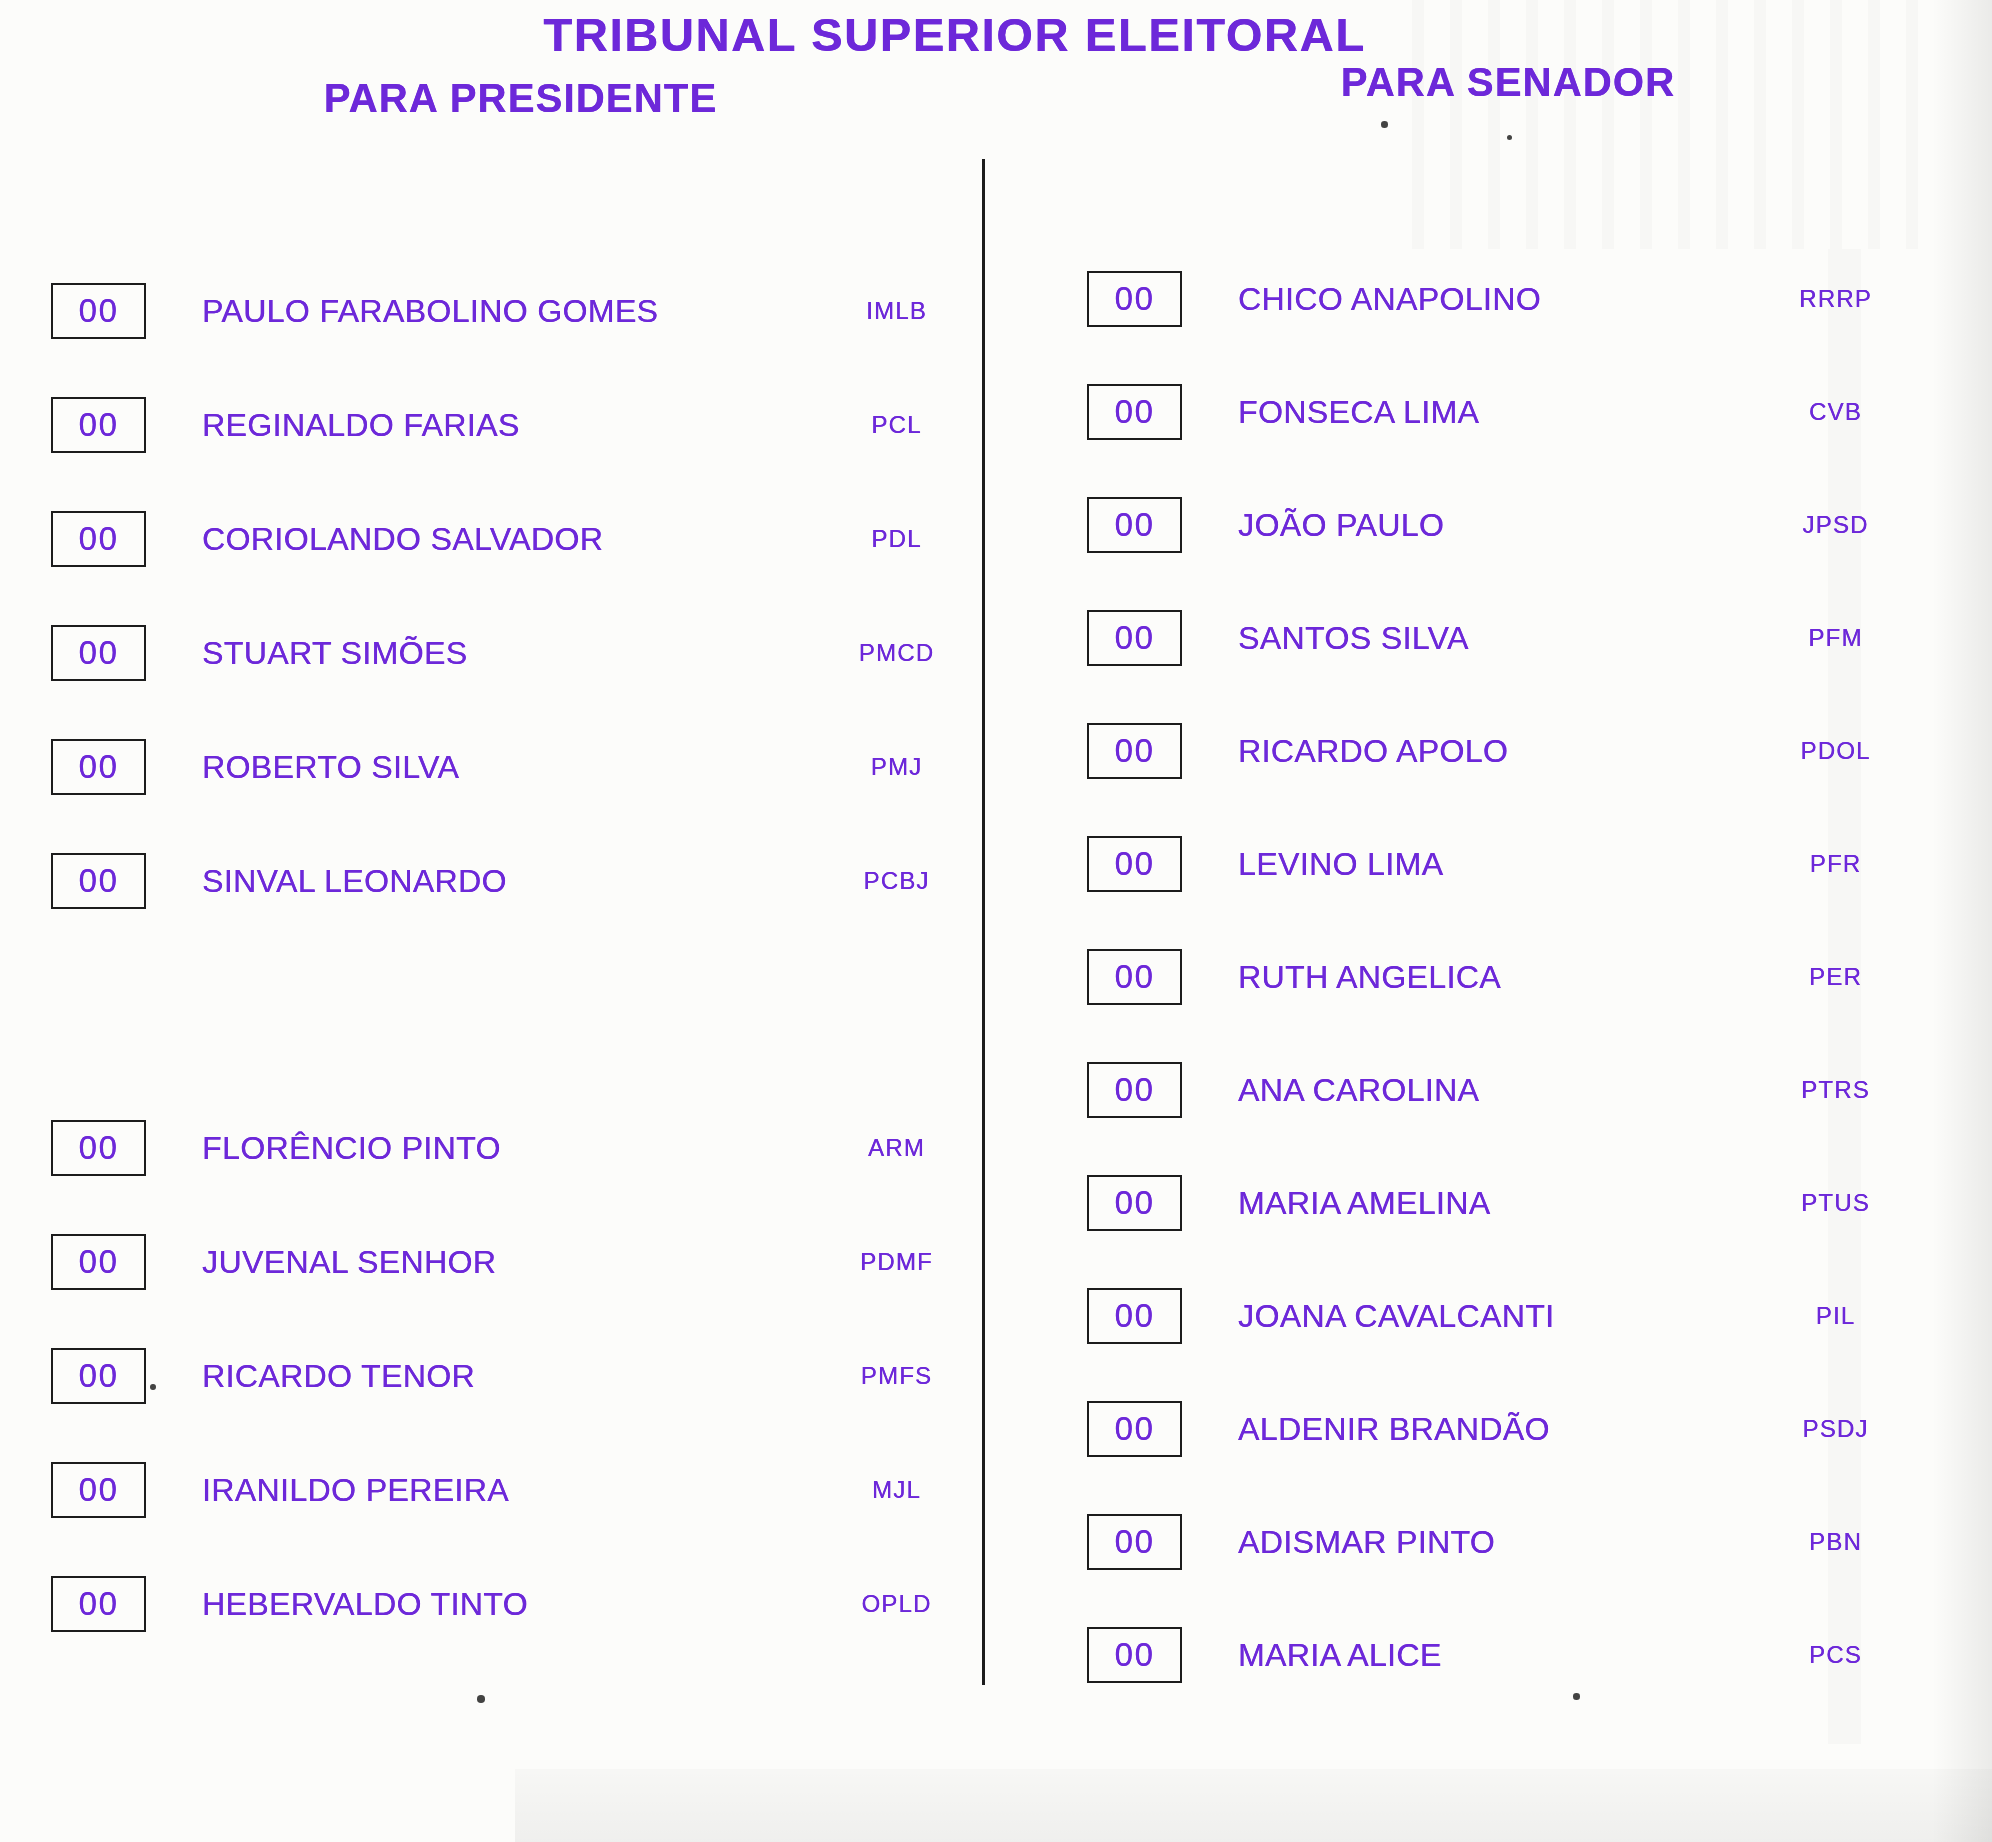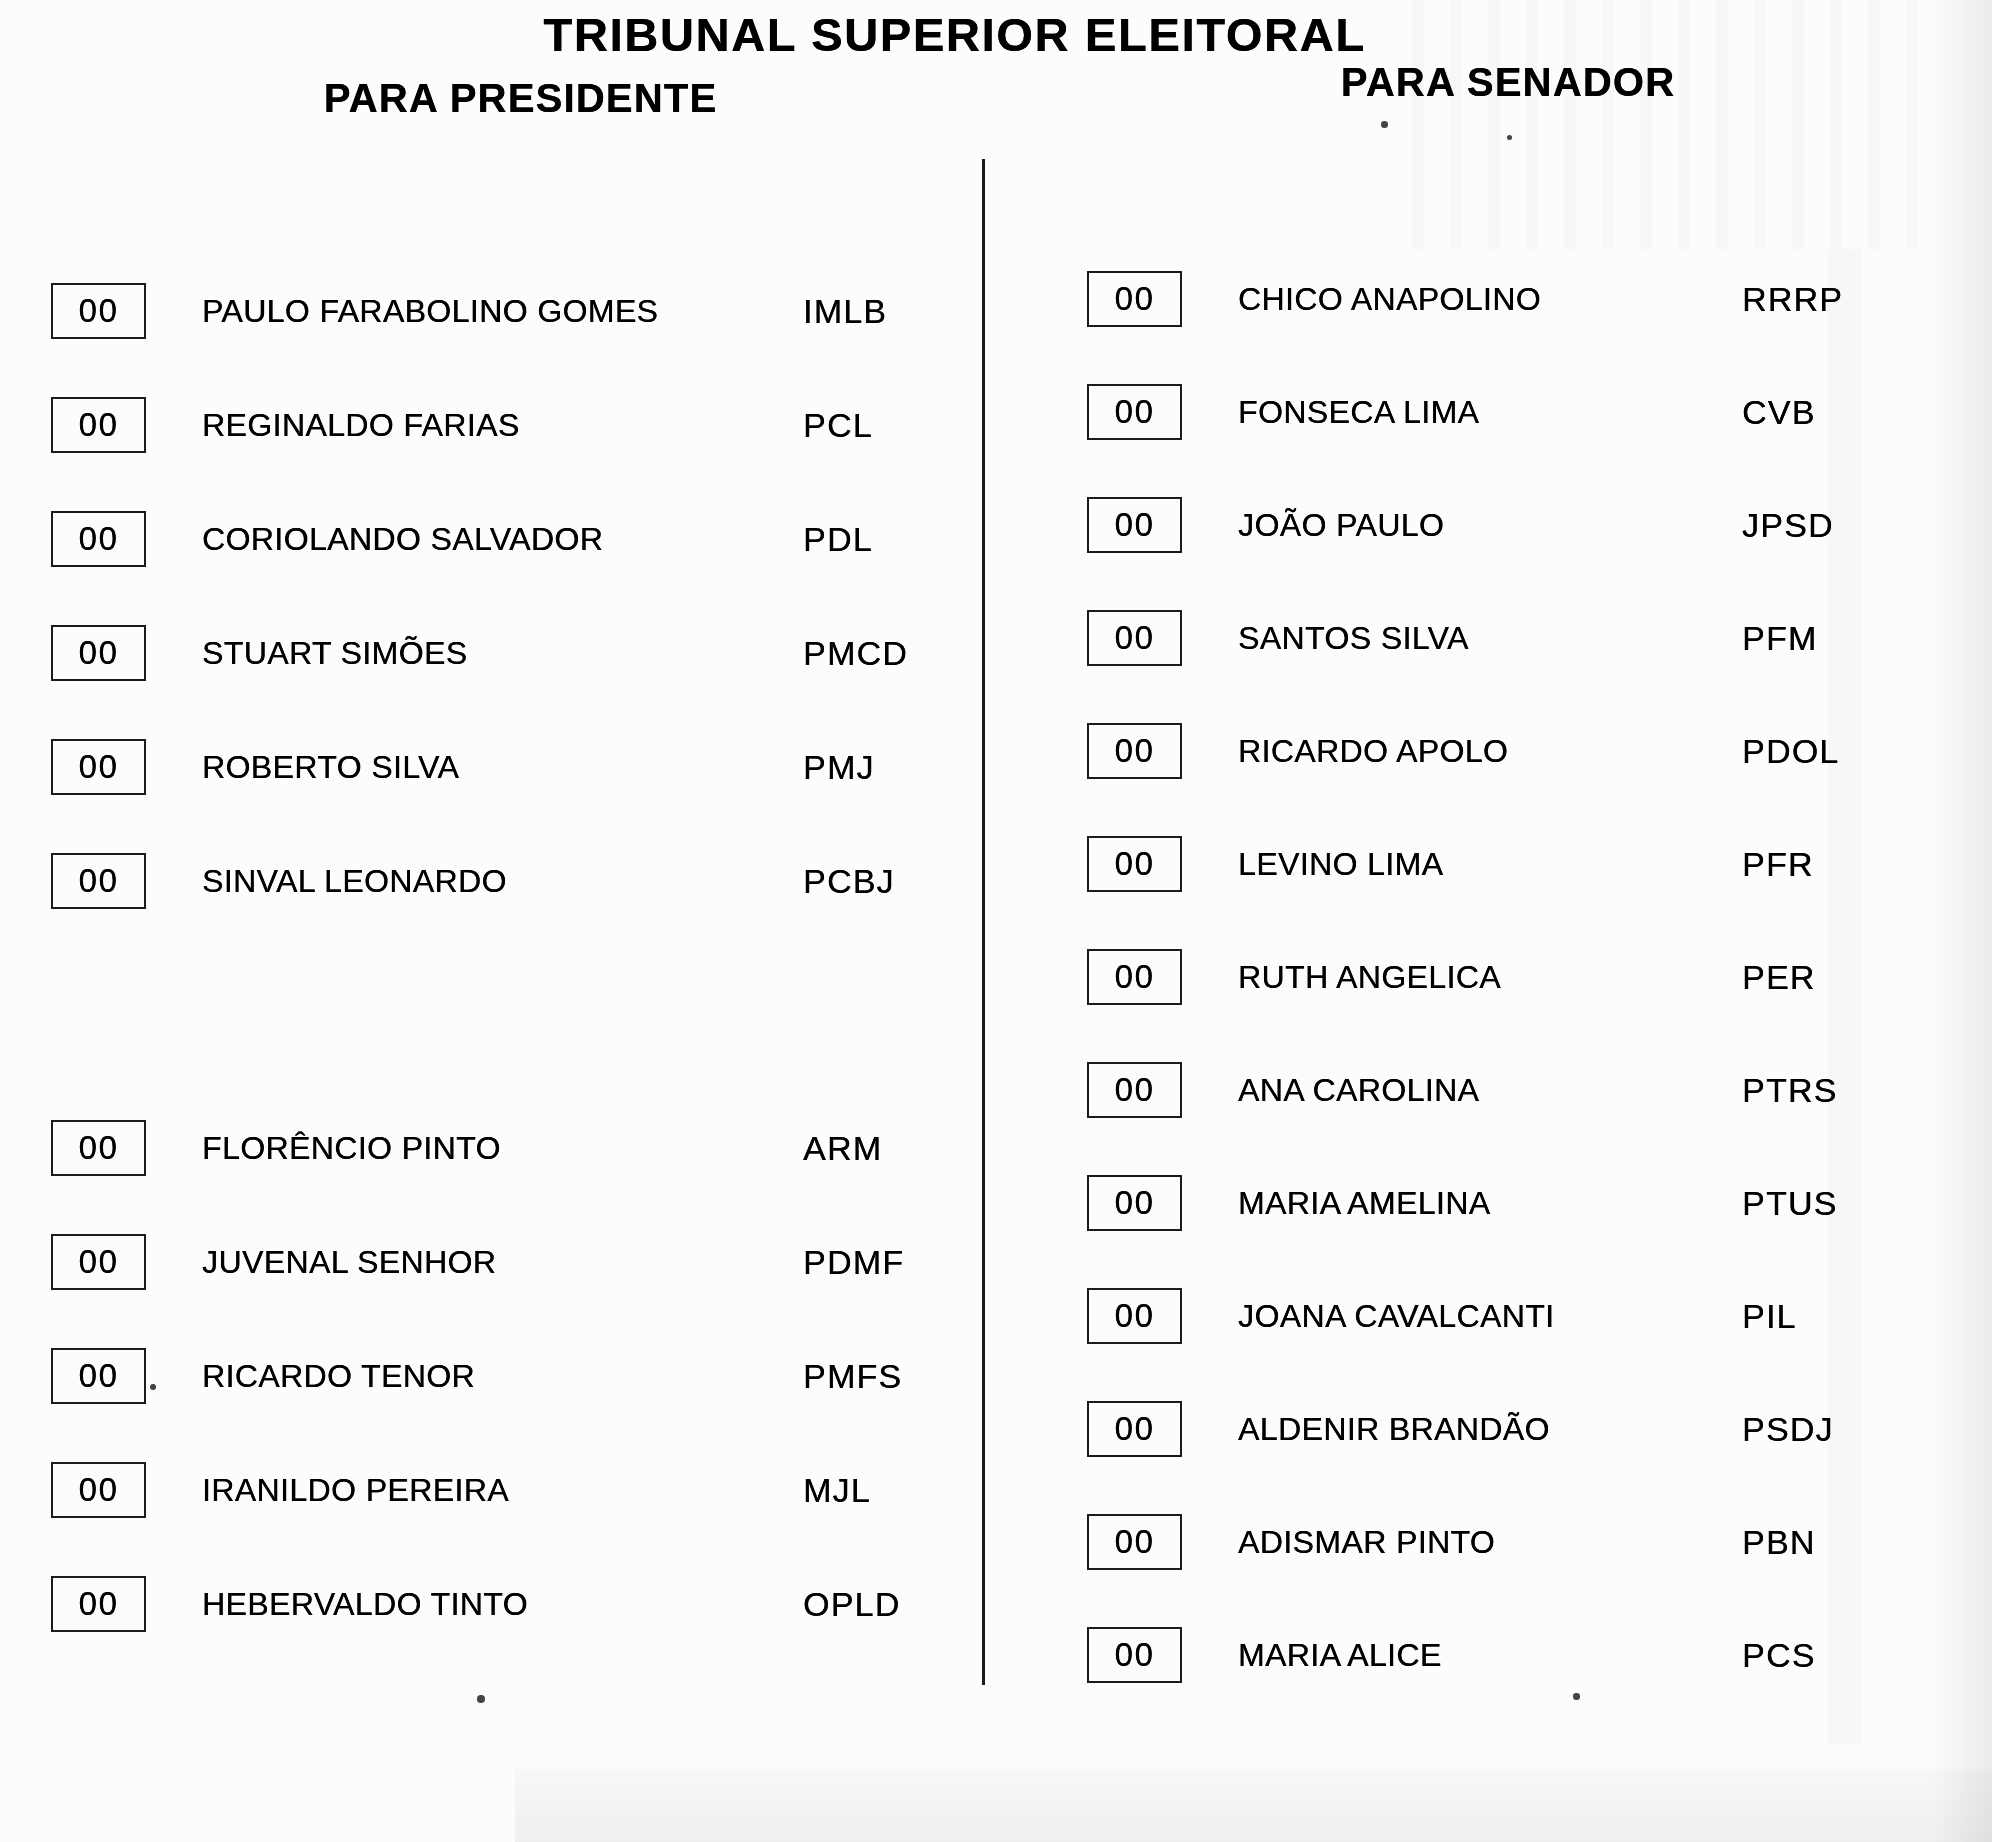--- a/index.html
+++ b/index.html
@@ -6,21 +6,21 @@
     margin: 0;
     padding: 0;
     background: #e8e8e6;
   }
   .page {
     position: relative;
     width: 1992px;
     height: 1843px;
     background: #fcfcfa;
     font-family: "Liberation Sans", sans-serif;
-    color: #000000;
+    color: #6d28d9;
     overflow: hidden;
   }
 
   
   .scan-band { position: absolute; pointer-events: none; }
   .band-right-edge {
     left: 1932px; top: 0; width: 60px; height: 1843px;
     background: linear-gradient(to right, rgba(0,0,0,0.00), rgba(0,0,0,0.07));
   }
   .band-top-right {
@@ -103,22 +103,22 @@
   }
   .cand-name {
     margin-left: 20px;
     font-size: 32px;
     letter-spacing: 0.4px;
     white-space: nowrap;
     flex: 1;
   }
   .party {
     width: 187px;
-    text-align: left;
-    font-size: 34px;
+    text-align: center;
+    font-size: 24px;
     letter-spacing: 1.2px;
     flex: none;
   }
 </style>
 </head>
 <body>
 
 <div class="page">
 
   <div class="scan-band band-top-right"></div>

